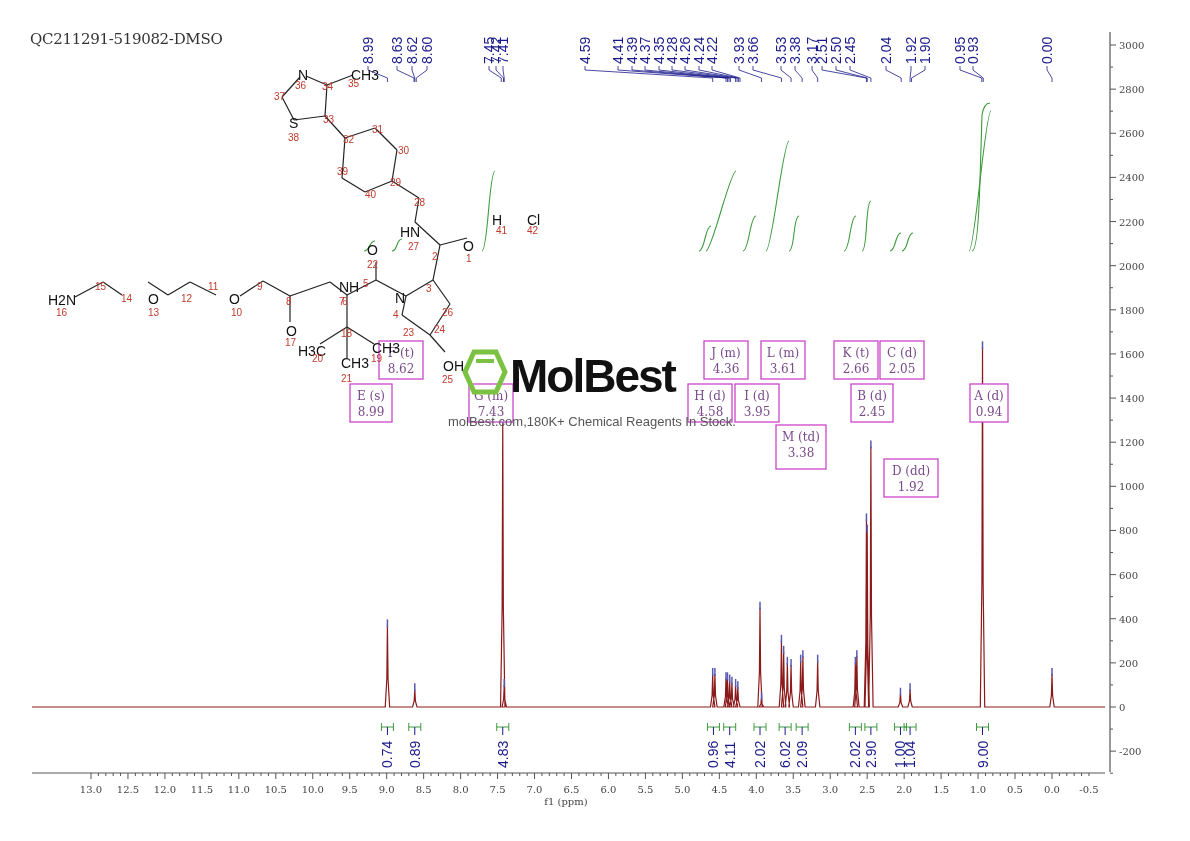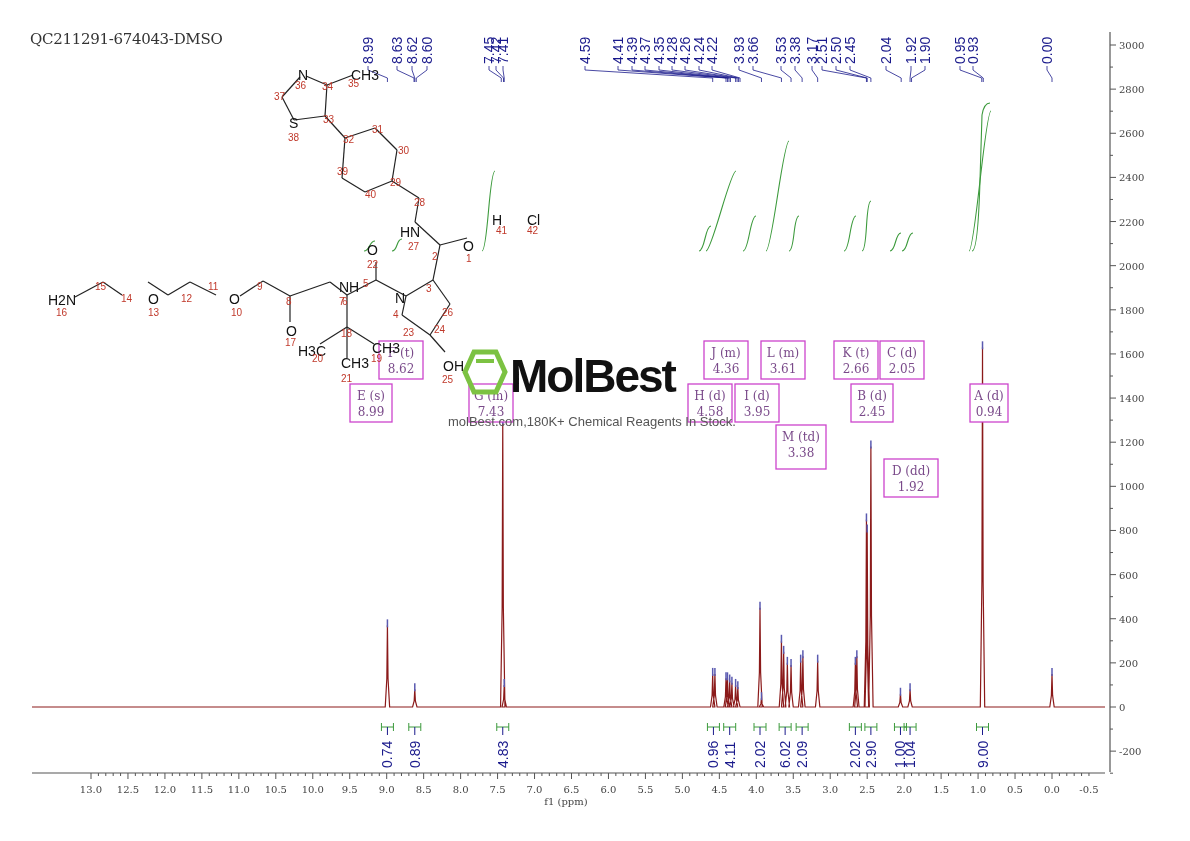--- a/index.html
+++ b/index.html
@@ -11,21 +11,21 @@
   .intlbl{font-family:"Liberation Sans",sans-serif;font-size:14px;fill:#1a1a8c;}
   .mbox{fill:#fff;stroke:#cc44cc;stroke-width:1.3;}
   .mtxt{font-family:"DejaVu Serif",serif;font-size:12px;fill:#7a4a8a;}
   .atom{font-family:"Liberation Sans",sans-serif;font-size:14px;fill:#111;}
   .num{font-family:"Liberation Sans",sans-serif;font-size:10px;fill:#c0392b;}
   .wm{font-family:"Liberation Sans",sans-serif;}
 </style>
 </head>
 <body>
 
-<div id="title">QC211291-674043-DMSO</div>
+<div id="title">QC211291-519082-DMSO</div>
 
 <svg id="plot" width="1190" height="841">
     <line x1="32" y1="773" x2="1105" y2="773" stroke="#555" stroke-width="1.2"></line>
     <line x1="91" y1="773" x2="91" y2="779" stroke="#555" stroke-width="1"></line>
     <line x1="98.39230769230767" y1="773" x2="98.39230769230767" y2="776" stroke="#555" stroke-width="1"></line>
     <line x1="105.78461538461534" y1="773" x2="105.78461538461534" y2="776" stroke="#555" stroke-width="1"></line>
     <line x1="113.176923076923" y1="773" x2="113.176923076923" y2="776" stroke="#555" stroke-width="1"></line>
     <line x1="120.56923076923067" y1="773" x2="120.56923076923067" y2="776" stroke="#555" stroke-width="1"></line>
     <line x1="127.96153846153834" y1="773" x2="127.96153846153834" y2="779" stroke="#555" stroke-width="1"></line>
     <line x1="135.353846153846" y1="773" x2="135.353846153846" y2="776" stroke="#555" stroke-width="1"></line>

